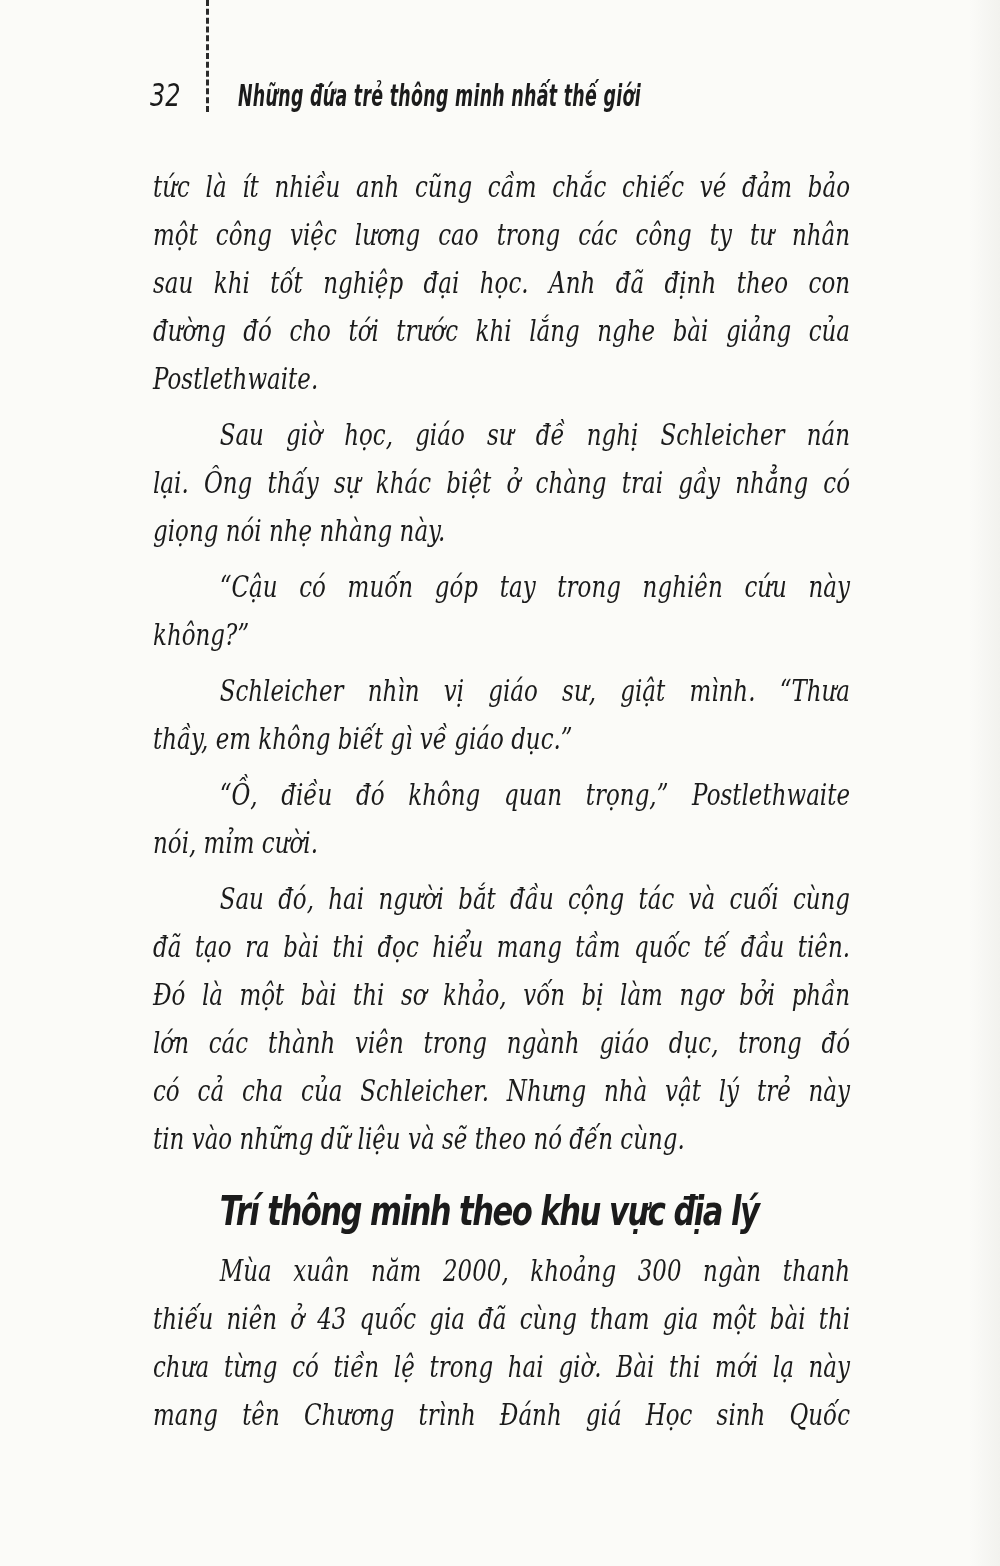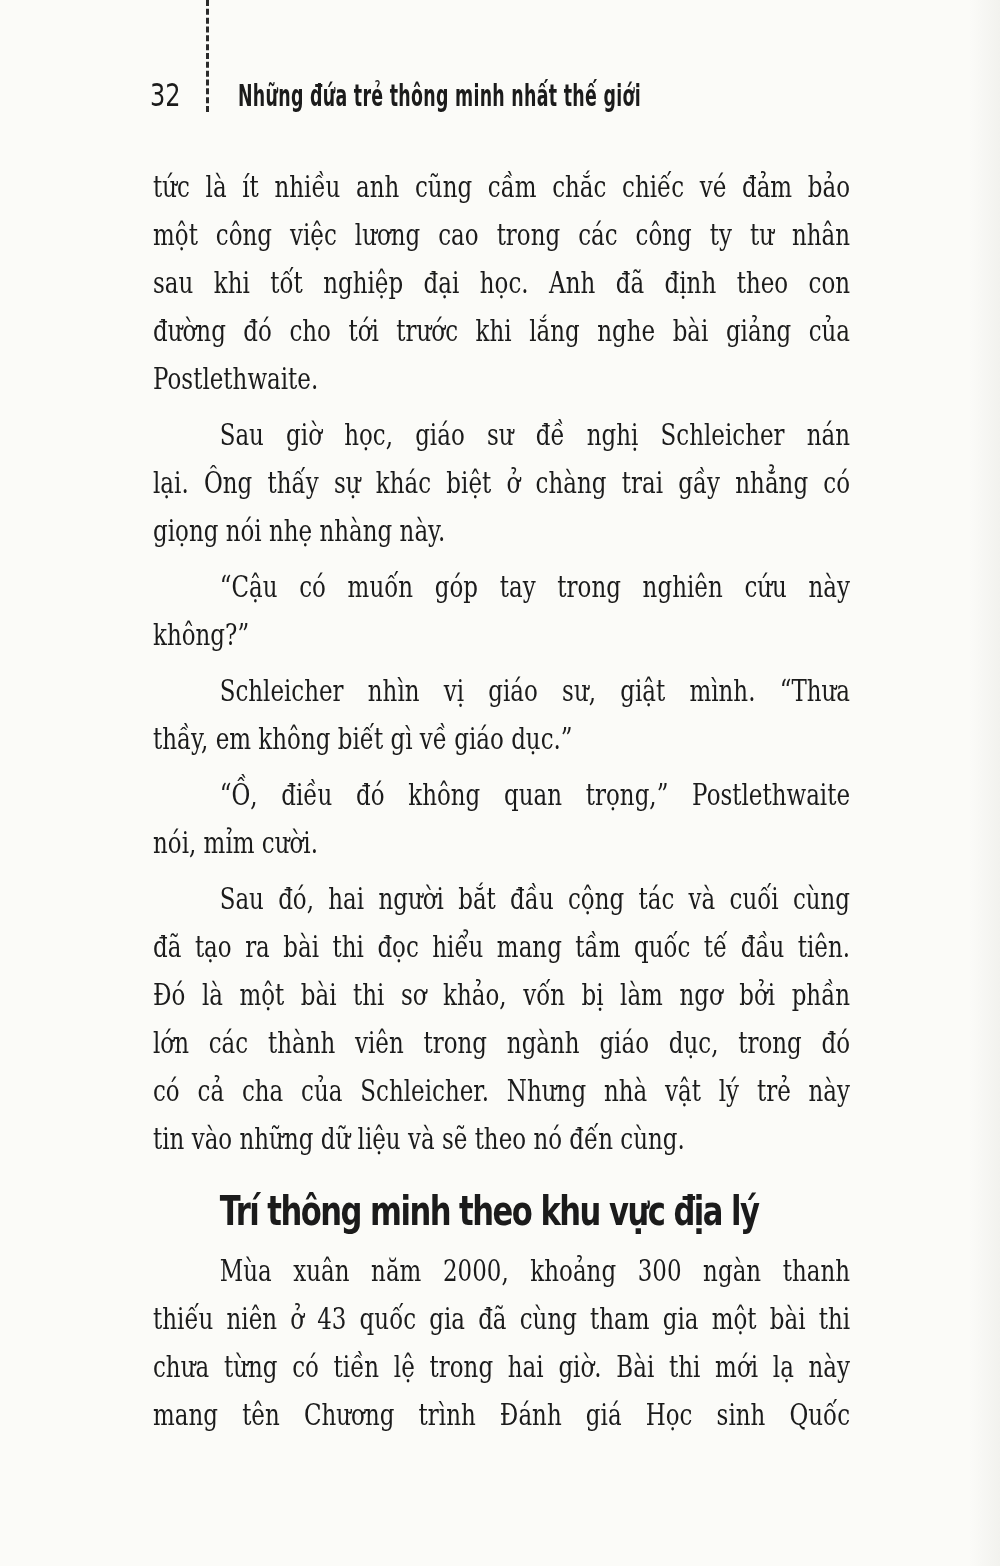--- a/index.html
+++ b/index.html
@@ -15,20 +15,21 @@
     background: var(--paper);
     position: relative;
     overflow: hidden;
     font-family: "DejaVu Serif", serif;
     color: var(--ink);
   }
   .page {
     position: absolute;
     inset: 0;
     background: linear-gradient(90deg, var(--paper) 0%, var(--paper) 97%, #f2f2ee 100%);
+    font-style: italic;
   }
 
   
   .page-number {
     position: absolute;
     left: 150px;
     top: 78px;
     font-family: "DejaVu Sans", sans-serif;
     font-size: 32px;
     line-height: 34px;

